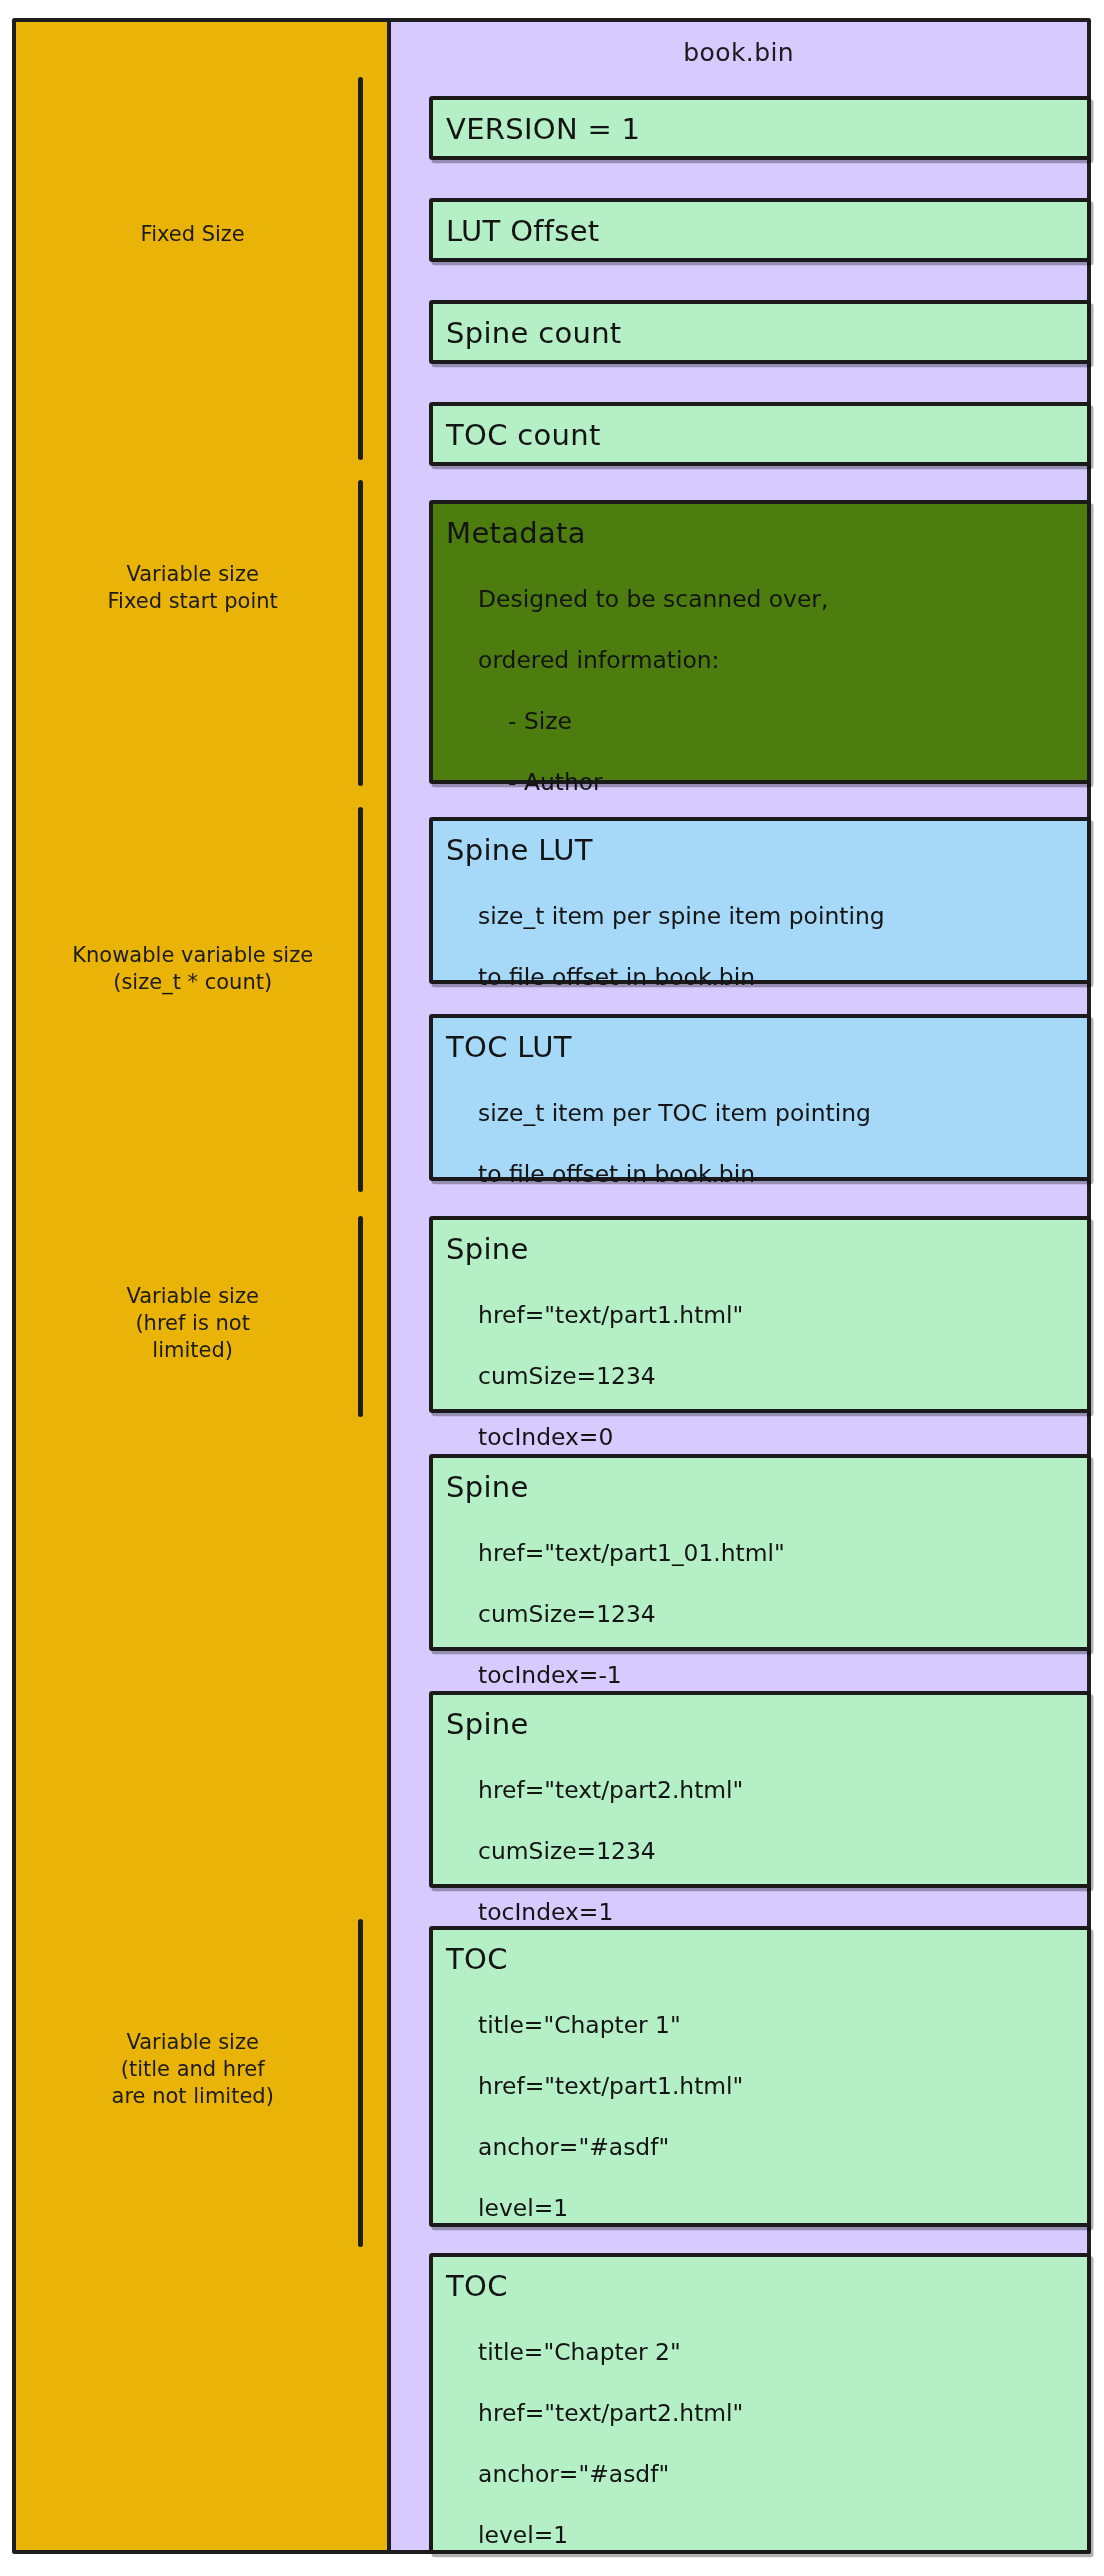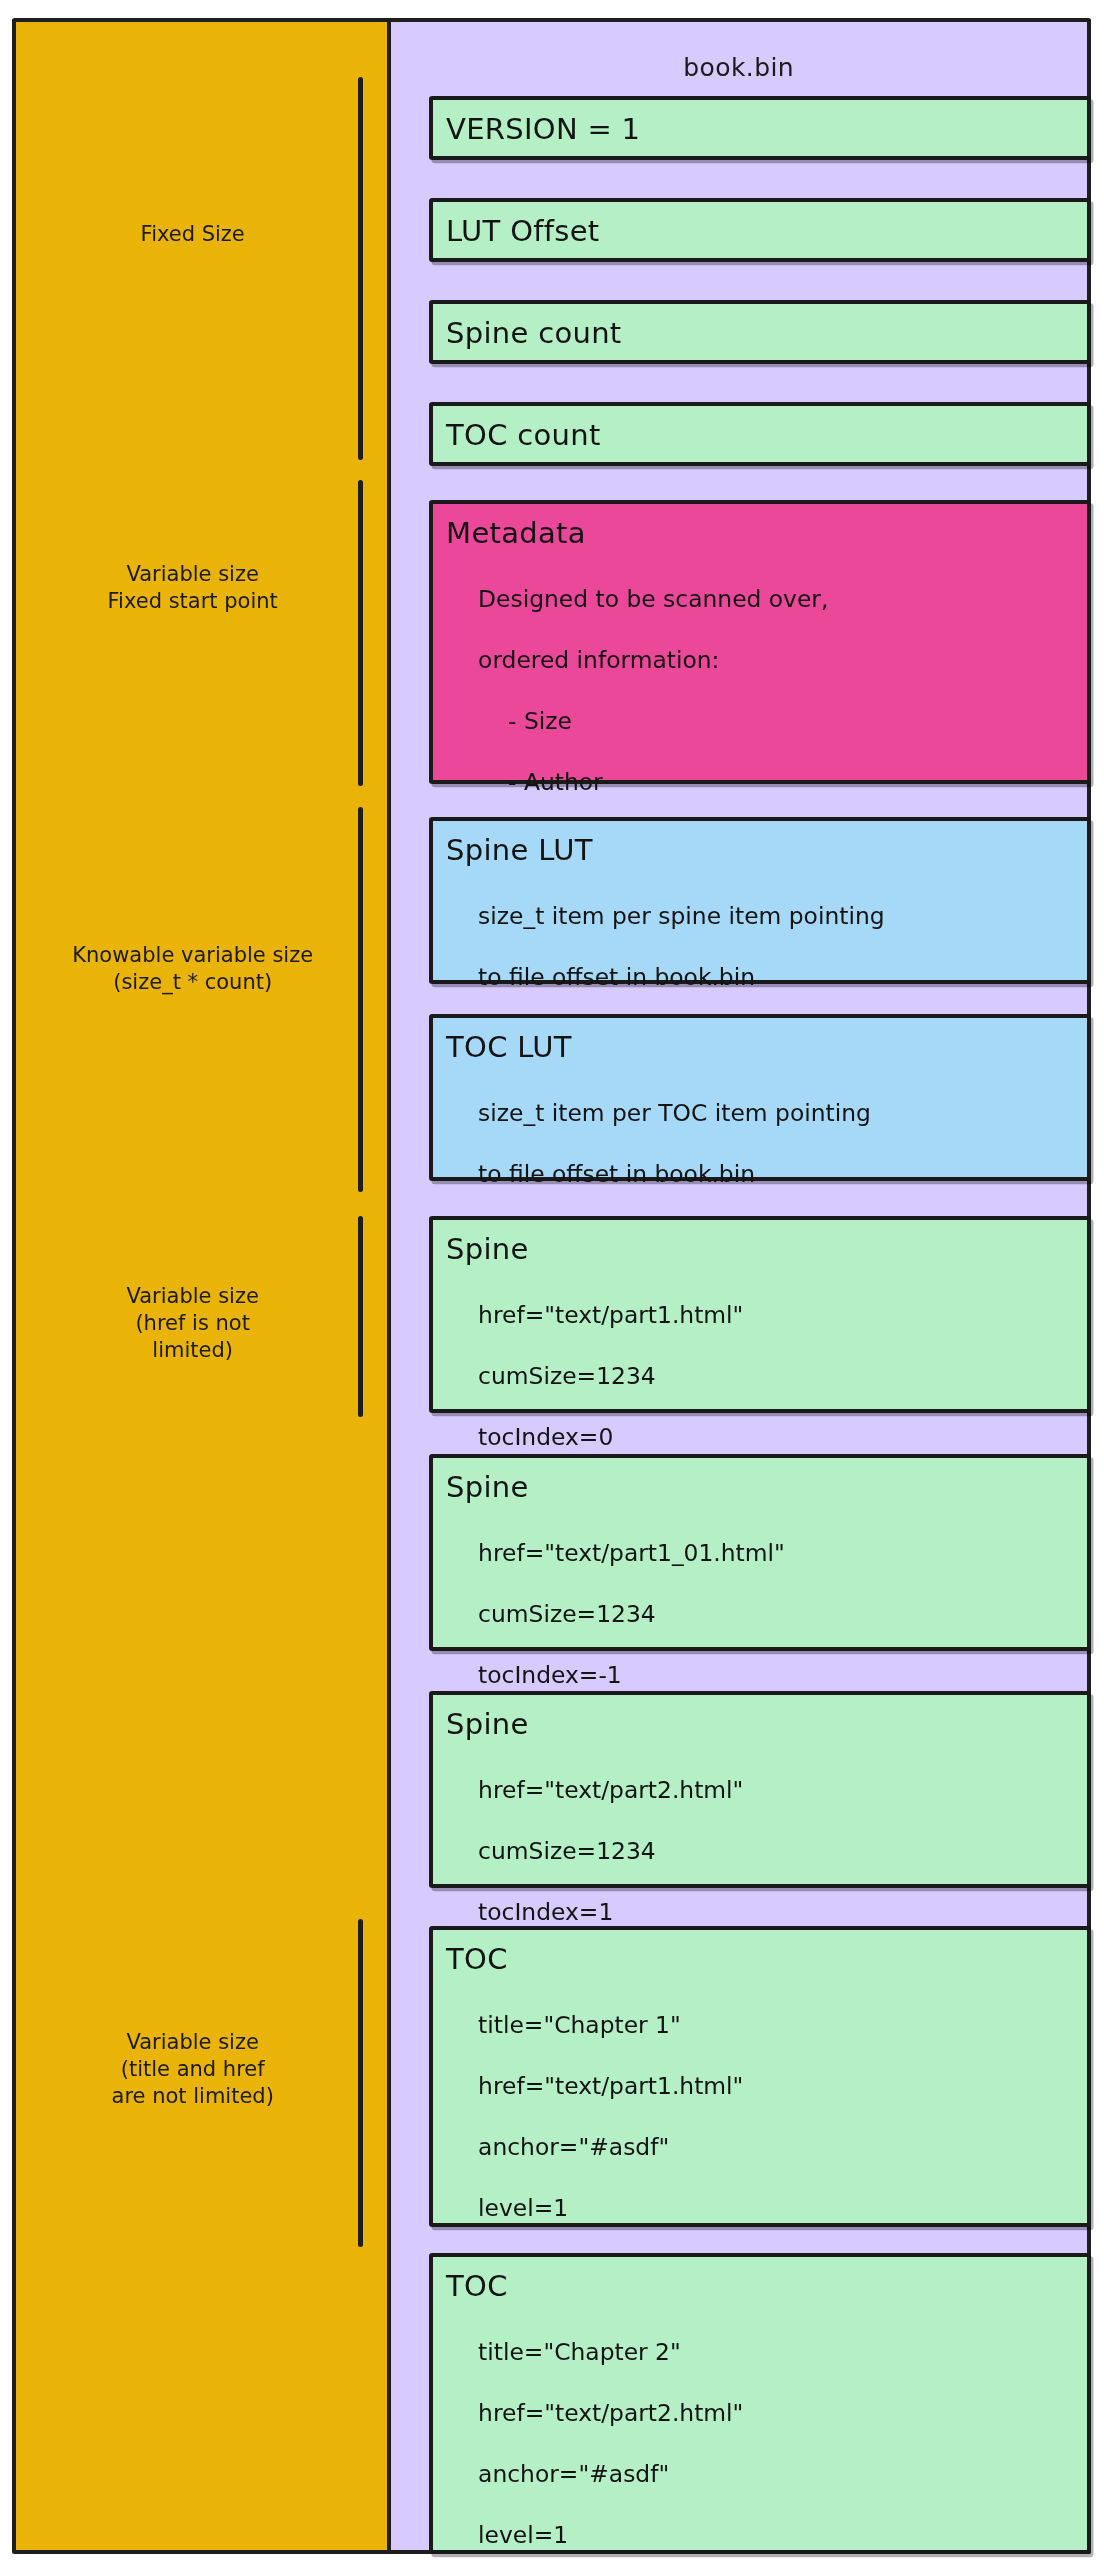--- a/index.html
+++ b/index.html
@@ -48,21 +48,21 @@
     flex: 1 1 auto;
     background: #d6caff;
     box-sizing: border-box;
   }
 
   
   .file-title {
     position: absolute;
     left: 0;
     right: 0;
-    top: 31px;
+    top: 16px;
     text-align: center;
     font-size: 25px;
     color: #1b1b1b;
     letter-spacing: 0.4px;
     font-family: "DejaVu Sans", sans-serif;
   }
 
   
   .ann {
     position: absolute;
@@ -110,21 +110,21 @@
   }
   .block .lines .sub {
     display: block;
   }
   .block .lines .indent2 {
     display: block;
     padding-left: 30px;
   }
 
   .green  { background: #b5efc5; }
-  .yellow { background: #ec4899; }
+  .yellow { background: #4d7c0f; }
   .blue   { background: #a6d8f8; }
 </style>
 </head>
 <body>
 
 <div id="canvas">
   <div class="frame">
 
     <div class="left-col">
 

